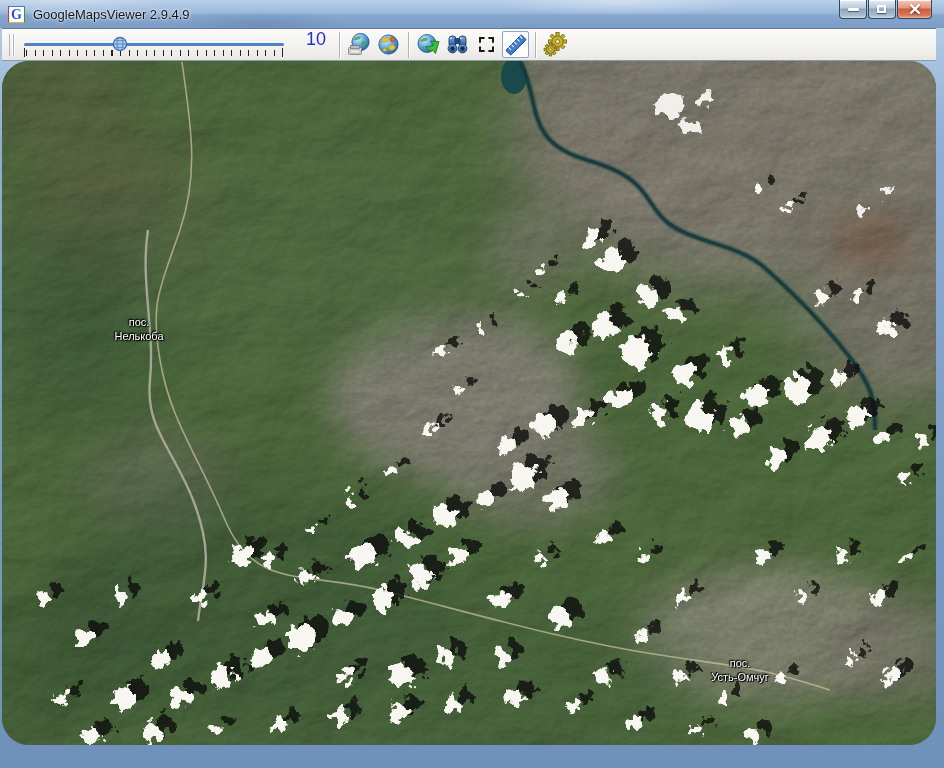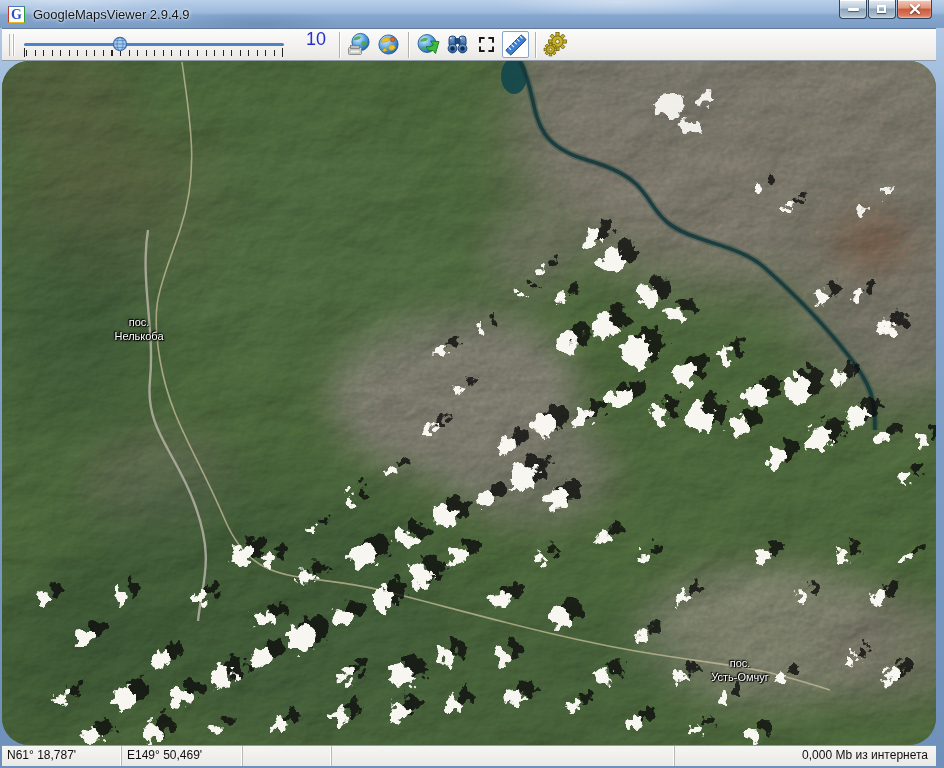--- a/index.html
+++ b/index.html
@@ -419,21 +419,14 @@
     <div class="map-label" style="left:137px;top:255px;">
       <span>пос.</span><br>
       <span>Нелькоба</span>
     </div>
     <div class="map-label" style="left:738px;top:596px;">
       <span>пос.</span><br>
       <span>Усть-Омчуг</span>
     </div>
   </div>
 
-  <div class="statusbar">
-    <div class="spanel sp1">N61° 18,787'</div>
-    <div class="spanel sp2">E149° 50,469'</div>
-    <div class="spanel sp3"></div>
-    <div class="spanel sp4"></div>
-    <div class="spanel sp5">0,000 Mb из интернета</div>
-  </div>
 
 </div>
 
 </body></html>

